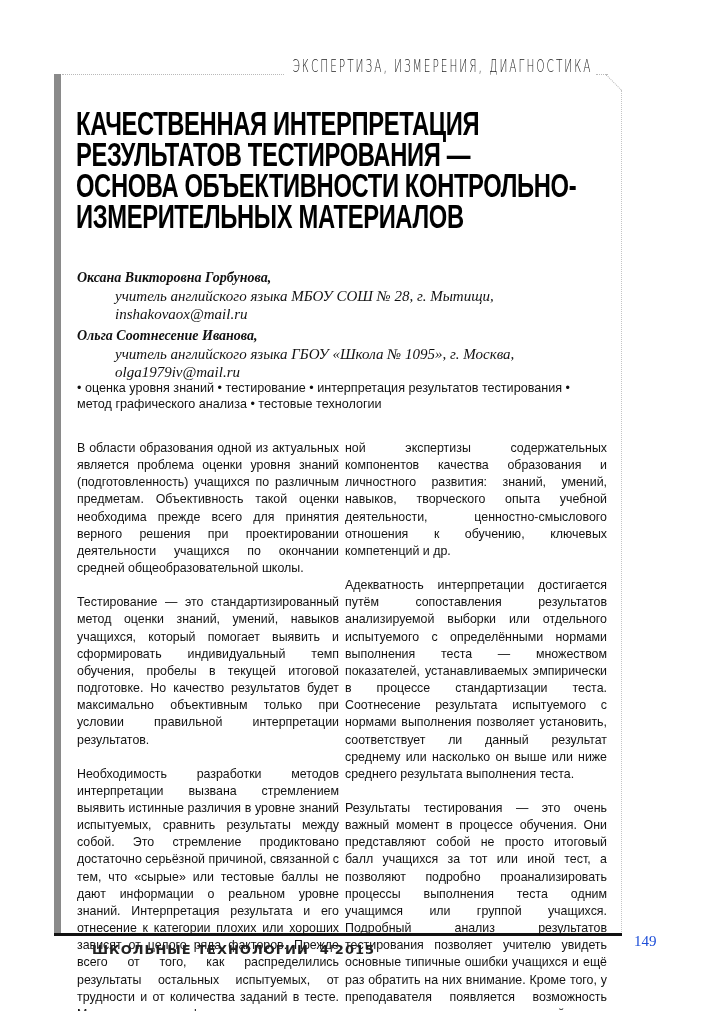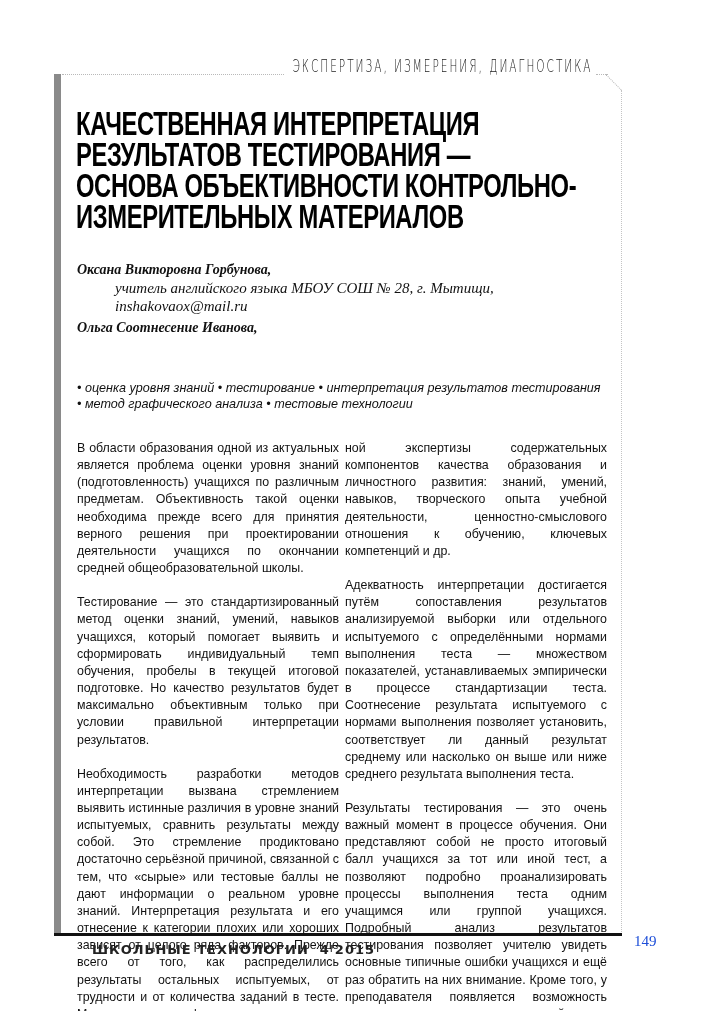--- a/index.html
+++ b/index.html
@@ -41,32 +41,32 @@
     white-space: nowrap; background: #fff; padding: 0 4px;
   }
   .title {
     position: absolute; left: 76px; top: 108px; width: 520px;
     font-family: "Liberation Sans", sans-serif; font-weight: bold;
     font-size: 33px; line-height: 31px; letter-spacing: -0.5px;
     transform: scaleX(0.72); transform-origin: 0 0;
     width: 720px; color: #000;
   }
   .title .line { display: block; }
-  .authors { position: absolute; left: 77px; top: 261px; width: 540px; }
+  .authors { position: absolute; left: 77px; top: 269px; width: 540px; }
   .author-name {
     font-family: "Liberation Serif", serif; font-weight: bold; font-style: italic;
     font-size: 14px; line-height: 18px; display: block;
   }
   .author-aff {
     font-family: "Liberation Serif", serif; font-style: italic;
     font-size: 15px; line-height: 18px; display: block; margin-bottom: 4px; margin-left: 38px;
   }
   .keywords {
     position: absolute; left: 77px; top: 380px; width: 530px;
-    font-family: "Liberation Sans", sans-serif; font-style: italic;
+    font-family: "Liberation Sans", sans-serif; 
     font-size: 12.6px; line-height: 16px;
   }
   .col {
     position: absolute; top: 424px; width: 262px;
     font-family: "Liberation Sans", sans-serif; font-size: 12.4px;
     line-height: 17.15px; text-align: justify; color: #111;
   }
   .col p { margin: 16px 0 17px 0; }
   .col-left { left: 77px; }
   .col-right { left: 345px; }
@@ -96,20 +96,21 @@
     <span class="line">КАЧЕСТВЕННАЯ ИНТЕРПРЕТАЦИЯ</span>
     <span class="line">РЕЗУЛЬТАТОВ ТЕСТИРОВАНИЯ —</span>
     <span class="line">ОСНОВА ОБЪЕКТИВНОСТИ КОНТРОЛЬНО-</span>
     <span class="line">ИЗМЕРИТЕЛЬНЫХ МАТЕРИАЛОВ</span>
   </h1>
 
   <div class="authors">
     <span class="author-name">Оксана Викторовна Горбунова,</span>
     <span class="author-aff">учитель английского языка МБОУ СОШ № 28, г. Мытищи, inshakovaox@mail.ru</span>
     <span class="author-name">Ольга Соотнесение Иванова,</span>
+    <span class="author-aff">учитель английского языка ГБОУ «Школа № 1095», г. Москва, olga1979iv@mail.ru</span>
   </div>
 
   <div class="keywords"> • оценка уровня знаний • тестирование • интерпретация результатов тестирования • метод графического анализа • тестовые технологии</div>
 
   <div class="col col-left">
     <p>В области образования одной из актуальных является проблема оценки уровня знаний (подготовленность) учащихся по различным предметам. Объективность такой оценки необходима прежде всего для принятия верного решения при проектировании деятельности учащихся по окончании средней общеобразовательной школы.</p>
     <p>Тестирование — это стандартизированный метод оценки знаний, умений, навыков учащихся, который помогает выявить и сформировать индивидуальный темп обучения, пробелы в текущей итоговой подготовке. Но качество результатов будет максимально объективным только при условии правильной интерпретации результатов.</p>
     <p>Необходимость разработки методов интерпретации вызвана стремлением выявить истинные различия в уровне знаний испытуемых, сравнить результаты между собой. Это стремление продиктовано достаточно серьёзной причиной, связанной с тем, что «сырые» или тестовые баллы не дают информации о реальном уровне знаний. Интерпретация результата и его отнесение к категории плохих или хороших зависят от целого ряда факторов. Прежде всего от того, как распределились результаты остальных испытуемых, от трудности и от количества заданий в тесте. Методы многофакторного анализа результатов тестирования являются средством объектив-</p>
   </div>
 

